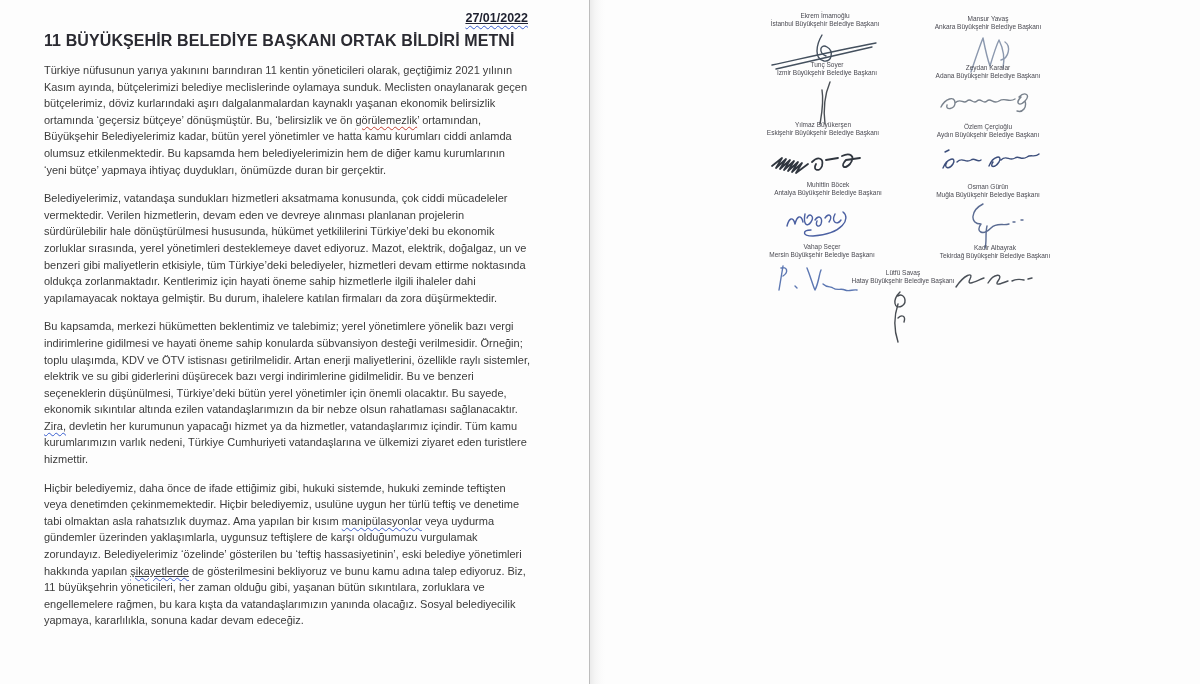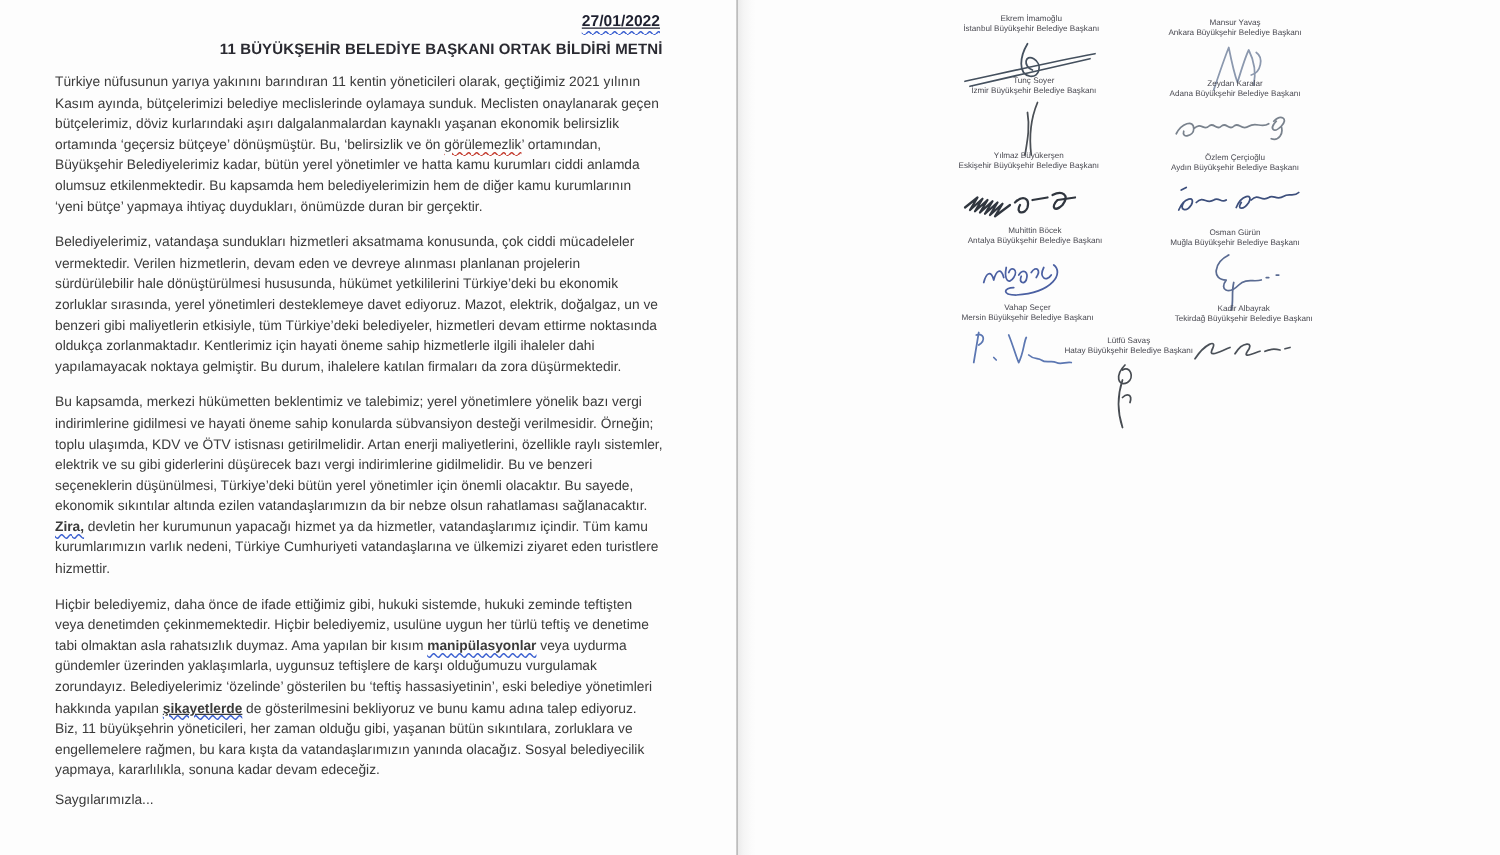--- a/index.html
+++ b/index.html
@@ -22,38 +22,37 @@
   .doc-inner{position:absolute;left:44px;top:8px;width:486px;color:#3b3b3b;}
   .date-line{text-align:right;padding-right:2px;margin-bottom:6px;}
   .date-outer{
     font-weight:bold;font-size:12.5px;color:#1f2130;
     text-decoration-line:underline;text-decoration-style:wavy;
     text-decoration-color:#3a5fd0;text-decoration-thickness:1px;
     text-underline-offset:3px;
   }
   .date-inner{text-decoration:underline solid #1f2130 1px;text-underline-offset:1px;}
   .doc-title{
-    font-size:12px;font-weight:bold;color:#2a2a31;
-    text-align:right;margin:0 0 11px 0;letter-spacing:.1px;
+    font-size:16px;font-weight:bold;color:#2a2a31;
+    text-align:left;margin:0 0 11px 0;letter-spacing:.1px;
   }
   .para{
     font-size:11px;line-height:16.6px;margin:12px 0 7px 0;
     color:#3b3b3b;text-align:left;
   }
   .closing{font-size:11px;line-height:16.6px;color:#3b3b3b;margin-top:1px;}
   .mark-spell-red{
     text-decoration-line:underline;text-decoration-style:wavy;
     text-decoration-color:#c43e31;text-decoration-thickness:1px;
     text-underline-offset:2px;
   }
   .mark-grammar-blue{
     text-decoration-line:underline;text-decoration-style:wavy;
     text-decoration-color:#3a5fd0;text-decoration-thickness:1px;
     text-underline-offset:2px;
-    font-weight:bold;
   }
   .u-solid{text-decoration:underline solid #3b3b3b 1px;text-underline-offset:1px;}
 
   
   .sig-block{position:absolute;width:170px;text-align:center;}
   .sig-name{font-size:6.5px;line-height:8px;color:#4a4a52;}
   .sig-title{font-size:6.5px;line-height:8px;color:#4a4a52;}
   .sig-art{display:block;margin:1px auto 0 auto;}
   .sig-art path{fill:none;stroke-linecap:round;stroke-linejoin:round;}
 </style>
@@ -67,21 +66,20 @@
       <div class="date-line">
         <span class="date-outer"><span class="date-inner">27/01/2022</span></span>
       </div>
       <h1 class="doc-title">11 BÜYÜKŞEHİR BELEDİYE BAŞKANI ORTAK BİLDİRİ METNİ</h1>
       <div id="paragraphs">
           <div class="para">Türkiye nüfusunun yarıya yakınını barındıran 11 kentin yöneticileri olarak, geçtiğimiz 2021 yılının Kasım ayında, bütçelerimizi belediye meclislerinde oylamaya sunduk. Meclisten onaylanarak geçen bütçelerimiz, döviz kurlarındaki aşırı dalgalanmalardan kaynaklı yaşanan ekonomik belirsizlik ortamında ‘geçersiz bütçeye’ dönüşmüştür. Bu, ‘belirsizlik ve ön <span class="mark-spell-red">görülemezlik</span>’ ortamından, Büyükşehir Belediyelerimiz kadar, bütün yerel yönetimler ve hatta kamu kurumları ciddi anlamda olumsuz etkilenmektedir. Bu kapsamda hem belediyelerimizin hem de diğer kamu kurumlarının ‘yeni bütçe’ yapmaya ihtiyaç duydukları, önümüzde duran bir gerçektir.</div>
           <div class="para">Belediyelerimiz, vatandaşa sundukları hizmetleri aksatmama konusunda, çok ciddi mücadeleler vermektedir. Verilen hizmetlerin, devam eden ve devreye alınması planlanan projelerin sürdürülebilir hale dönüştürülmesi hususunda, hükümet yetkililerini Türkiye’deki bu ekonomik zorluklar sırasında, yerel yönetimleri desteklemeye davet ediyoruz. Mazot, elektrik, doğalgaz, un ve benzeri gibi maliyetlerin etkisiyle, tüm Türkiye’deki belediyeler, hizmetleri devam ettirme noktasında oldukça zorlanmaktadır. Kentlerimiz için hayati öneme sahip hizmetlerle ilgili ihaleler dahi yapılamayacak noktaya gelmiştir. Bu durum, ihalelere katılan firmaları da zora düşürmektedir.</div>
           <div class="para">Bu kapsamda, merkezi hükümetten beklentimiz ve talebimiz; yerel yönetimlere yönelik bazı vergi indirimlerine gidilmesi ve hayati öneme sahip konularda sübvansiyon desteği verilmesidir. Örneğin; toplu ulaşımda, KDV ve ÖTV istisnası getirilmelidir. Artan enerji maliyetlerini, özellikle raylı sistemler, elektrik ve su gibi giderlerini düşürecek bazı vergi indirimlerine gidilmelidir. Bu ve benzeri seçeneklerin düşünülmesi, Türkiye’deki bütün yerel yönetimler için önemli olacaktır. Bu sayede, ekonomik sıkıntılar altında ezilen vatandaşlarımızın da bir nebze olsun rahatlaması sağlanacaktır. <span class="mark-grammar-blue">Zira,</span> devletin her kurumunun yapacağı hizmet ya da hizmetler, vatandaşlarımız içindir. Tüm kamu kurumlarımızın varlık nedeni, Türkiye Cumhuriyeti vatandaşlarına ve ülkemizi ziyaret eden turistlere hizmettir.</div>
           <div class="para">Hiçbir belediyemiz, daha önce de ifade ettiğimiz gibi, hukuki sistemde, hukuki zeminde teftişten veya denetimden çekinmemektedir. Hiçbir belediyemiz, usulüne uygun her türlü teftiş ve denetime tabi olmaktan asla rahatsızlık duymaz. Ama yapılan bir kısım <span class="mark-grammar-blue">manipülasyonlar</span> veya uydurma gündemler üzerinden yaklaşımlarla, uygunsuz teftişlere de karşı olduğumuzu vurgulamak zorundayız. Belediyelerimiz ‘özelinde’ gösterilen bu ‘teftiş hassasiyetinin’, eski belediye yönetimleri hakkında yapılan <span class="mark-grammar-blue"><span class="u-solid">şikayetlerde</span></span> de gösterilmesini bekliyoruz ve bunu kamu adına talep ediyoruz. Biz, 11 büyükşehrin yöneticileri, her zaman olduğu gibi, yaşanan bütün sıkıntılara, zorluklara ve engellemelere rağmen, bu kara kışta da vatandaşlarımızın yanında olacağız. Sosyal belediyecilik yapmaya, kararlılıkla, sonuna kadar devam edeceğiz.</div>
         </div>
-      <div class="closing">Saygılarımızla...</div>
     </div>
   </div>
 
   <div class="page-divider"></div>
 
   <div class="page page-right">
     <div id="signatures">
         <div class="sig-block" style="left: 135px; top: 12px;">
           <div class="sig-name">Ekrem İmamoğlu</div>
           <div class="sig-title">İstanbul Büyükşehir Belediye Başkanı</div>

